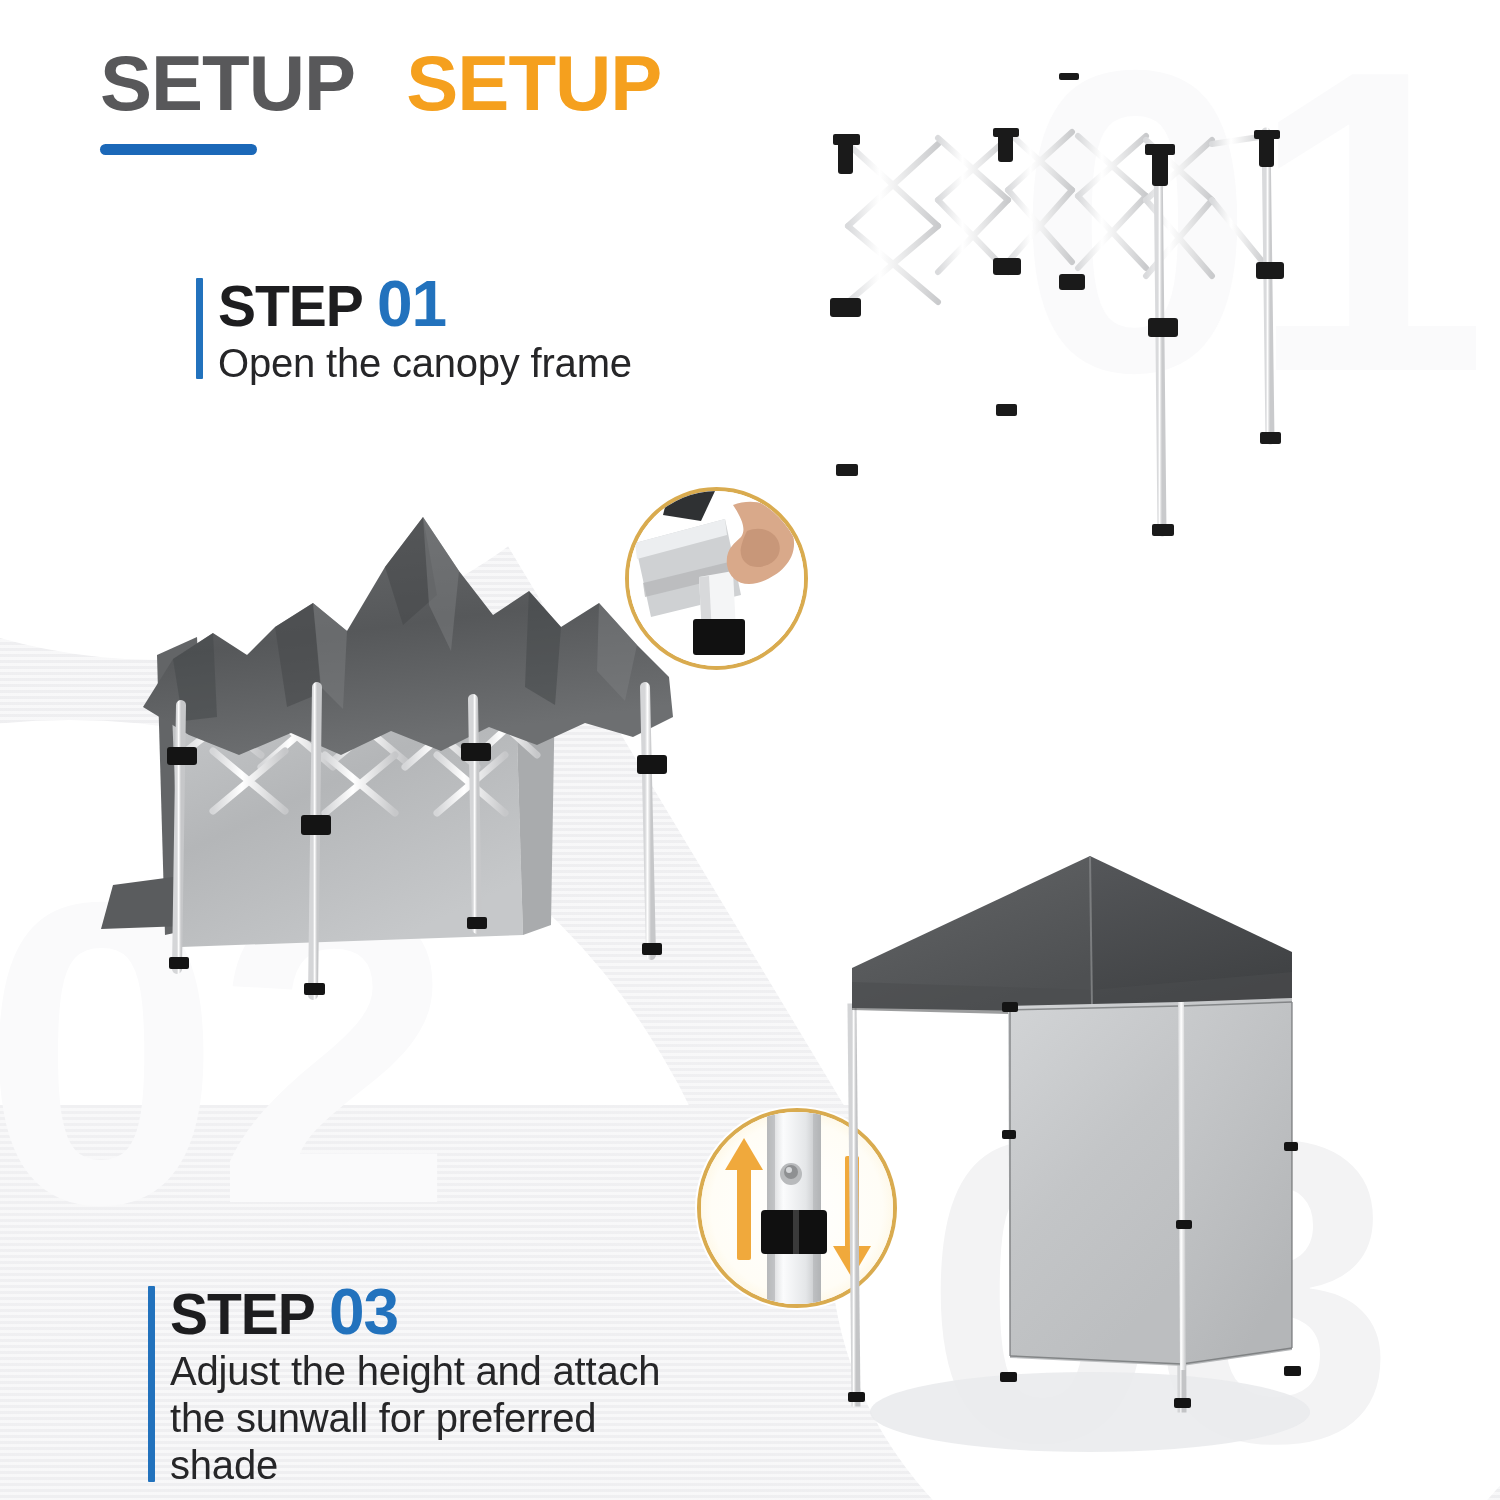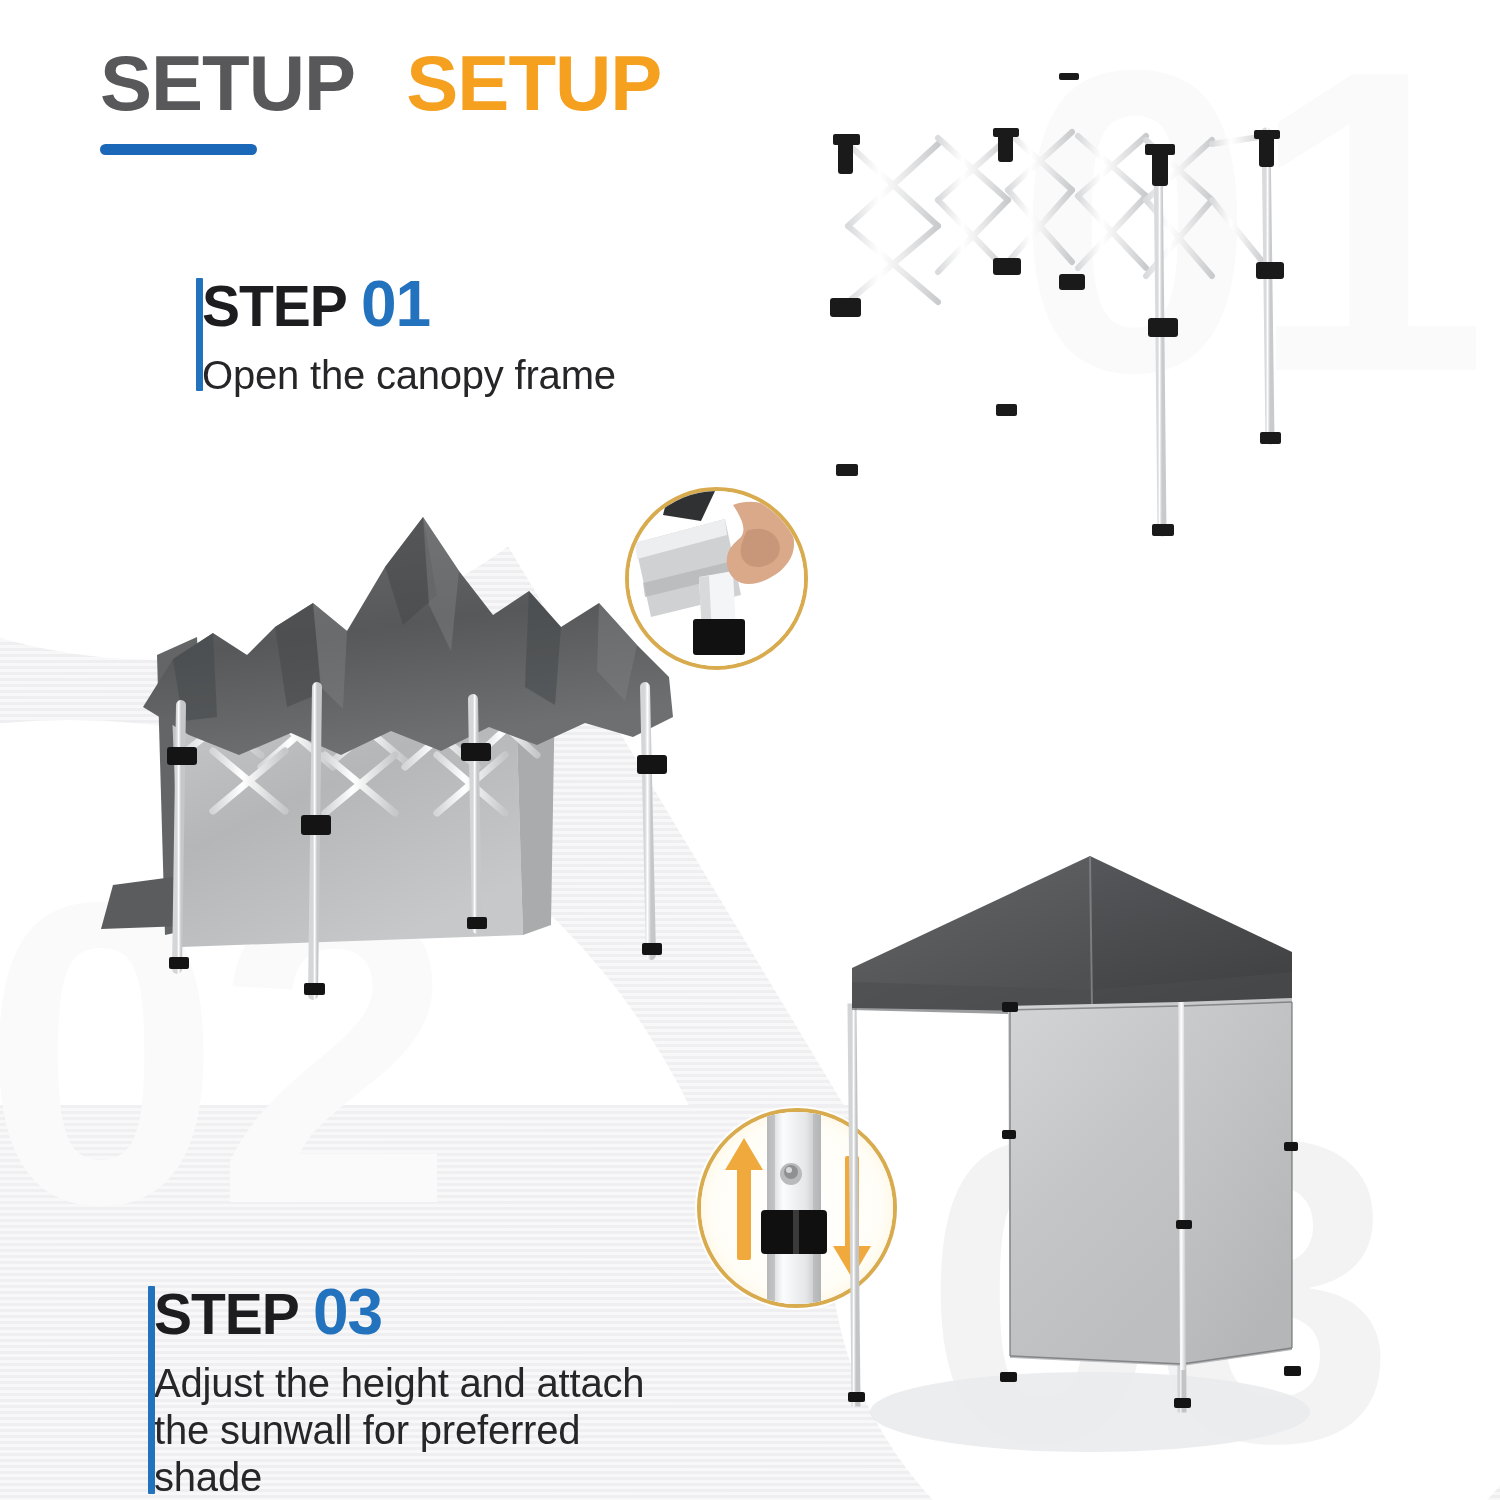--- a/index.html
+++ b/index.html
@@ -73,35 +73,35 @@
   .header{ position:absolute; left:100px; top:44px; }
   .title{ font-size:78px; font-weight:700; letter-spacing:-1px; line-height:1; }
   .title .t-easy{ color:#58585a; }
   .title .t-setup{ color:#f5a01e;margin-left:32px; }
   .title-rule{
     margin-top:22px; width:157px; height:11px;
     border-radius:6px; background:#1b68b8;
   }
 
   
-  .step{ position:absolute; padding-left:6px; }
+  .step{ position:absolute; padding-left:22px; }
   .step::before{
     content:""; position:absolute; left:0; top:6px; bottom:8px;
     width:7px; background:#2272bd; border-radius:1px;
   }
   .step-head{ line-height:1; white-space:nowrap; }
   .step-head .s-word{
     font-size:57px; font-weight:700; color:#1d1d1f; letter-spacing:-1px;
   }
   .step-head .s-num{
     font-size:64px; font-weight:700; color:#2272bd; letter-spacing:-1px;
     margin-left:14px;
   }
   .step-desc{
-    margin-top:16px; font-size:40px; color:#262628; line-height:1.18;
+    margin-top:4px; font-size:40px; color:#262628; line-height:1.18;
     font-weight:400; letter-spacing:-0.2px;
   }
   .step-01{ left:196px; top:272px; }
   .step-02{ left:858px; top:622px; }
   .step-03{ left:148px; top:1280px; }
 
   
   .fig-frame{ position:absolute; left:800px; top:40px; width:500px; height:500px; }
   
   .fig-half{ position:absolute; left:85px; top:455px; width:640px; height:545px; }

